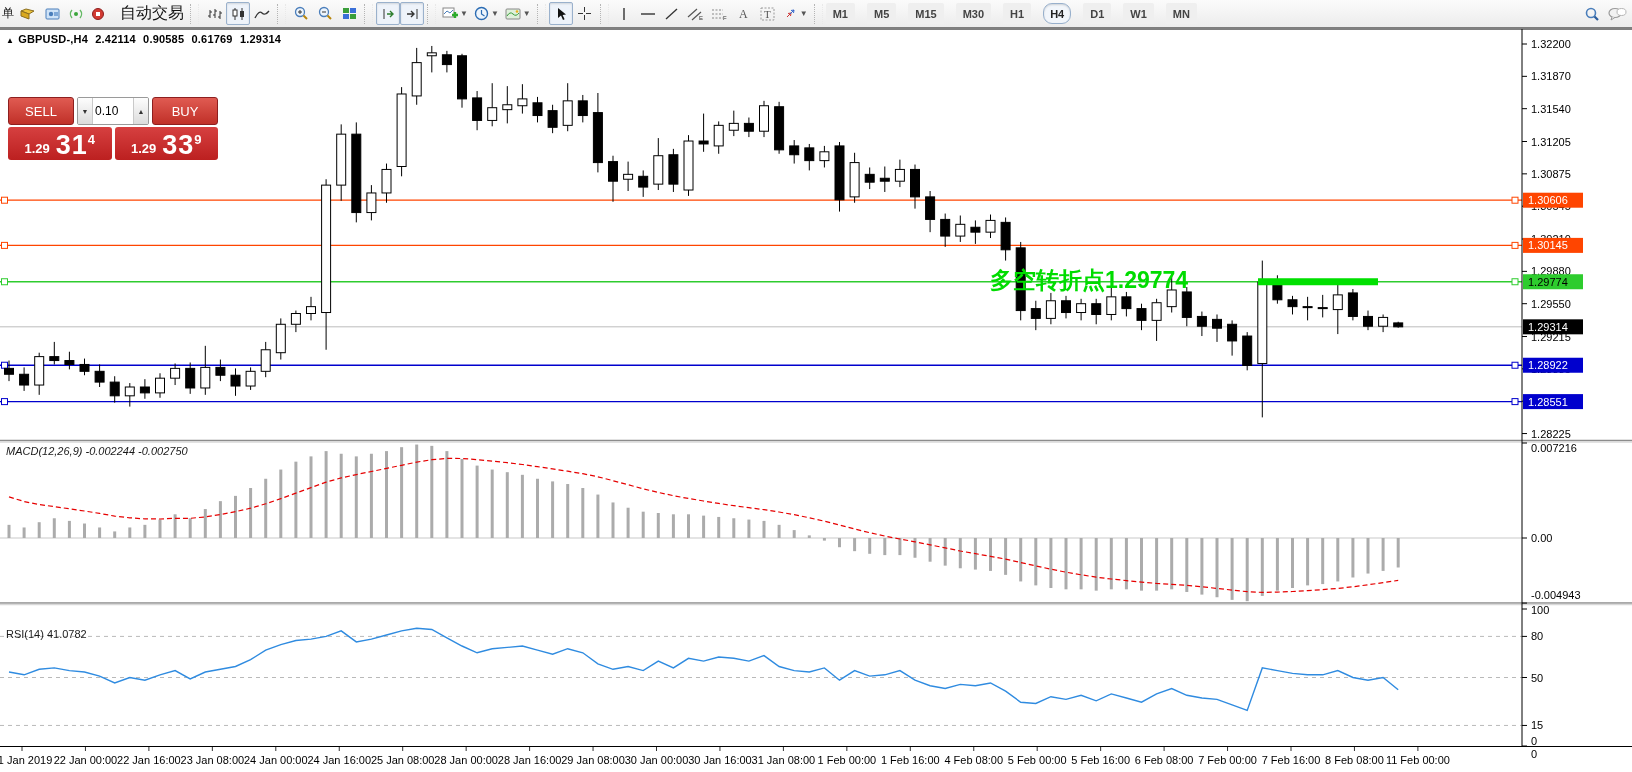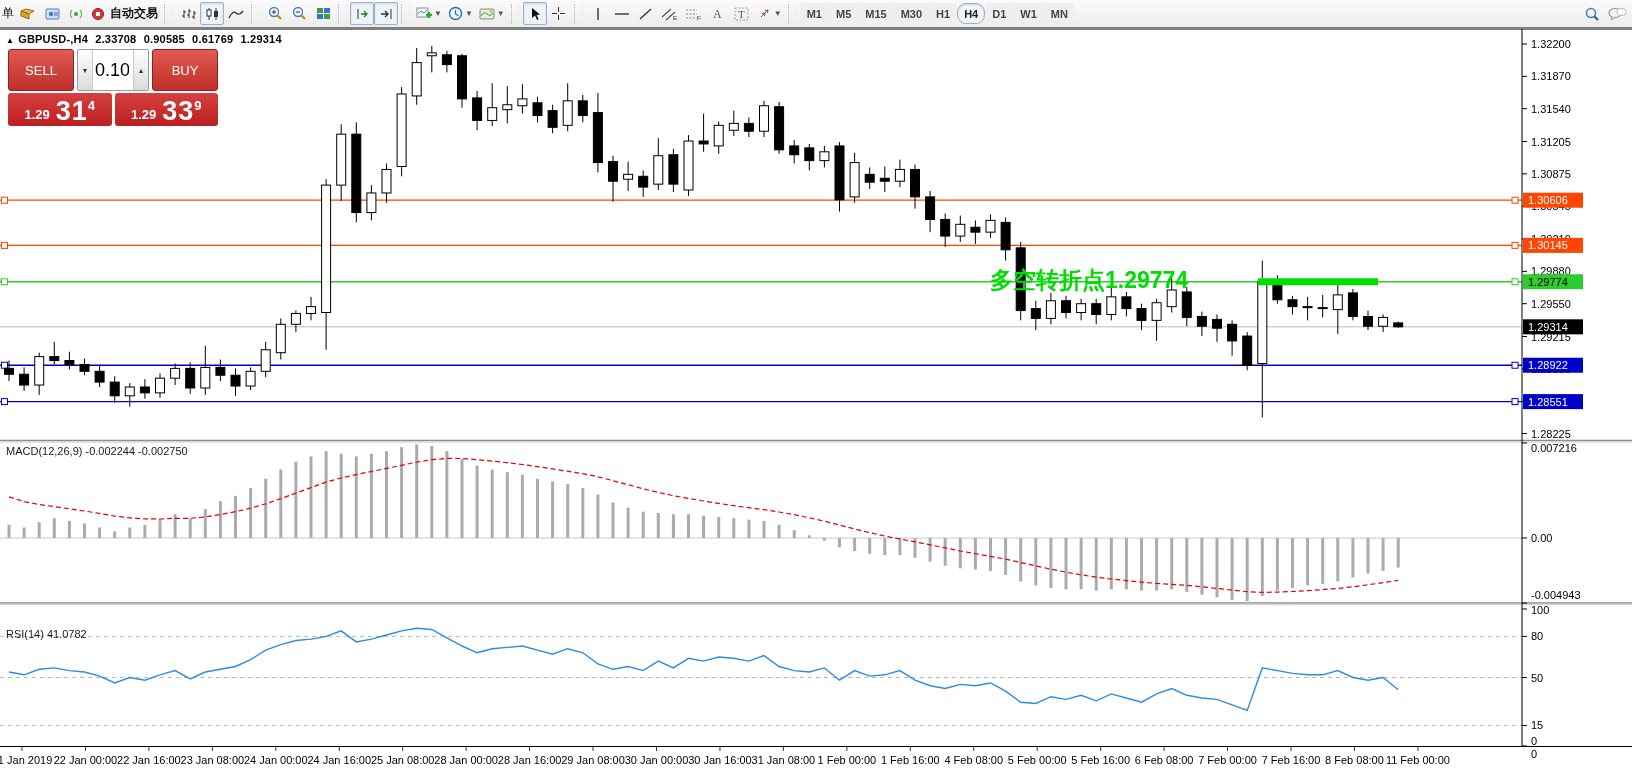--- a/index.html
+++ b/index.html
@@ -6,43 +6,43 @@
   body{width:1632px;height:772px;overflow:hidden;font-family:"Liberation Sans",sans-serif;position:relative;}
   
   .toolbar{position:absolute;left:0;top:0;width:1632px;height:28px;background:linear-gradient(#fbfbfb,#ececec);
     border-bottom:1px solid #7e7e7e;display:flex;align-items:center;padding:0 2px;box-sizing:border-box;}
   .tgrip{width:7px;height:20px;border-left:1px dotted #b5b5b5;border-right:1px dotted #e9e9e9;margin:0 3px;}
   .tbtn{min-width:24px;height:23px;display:flex;align-items:center;justify-content:center;border:1px solid transparent;
     border-radius:2px;background:transparent;padding:0 2px;cursor:default;}
   .tbtn.pressed{background:#eef3fa;border-color:#9ab1cc;box-shadow:inset 0 1px 2px rgba(0,0,0,.12);}
   .tbtn svg{display:block;}
   .caret{font-size:8px;color:#555;margin-left:2px;}
-  .tlabel{font-size:12px;color:#111;margin-left:5px;white-space:nowrap;font-weight:bold;}
+  .tlabel{font-size:16px;color:#111;margin-left:15px;white-space:nowrap;}
   .trunc{font-size:12px;color:#111;margin-right:2px;}
   .tfbtn{min-width:27px;height:21px;font-size:11px;font-weight:bold;color:#444;display:flex;align-items:center;
     justify-content:center;border:1px solid transparent;border-radius:2px;}
   .tfbtn.pressed{background:#f2f6fb;border-color:#98b0cc;box-shadow:inset 0 1px 2px rgba(0,0,0,.15);color:#222;border-radius:9px;}
   .tb-right{margin-left:auto;display:flex;align-items:center;}
   
   #chart-wrap{position:absolute;left:0;top:28px;width:1632px;height:744px;background:#fff;}
   #chart-svg{position:absolute;left:0;top:0;}
   
   .symbol-bar{position:absolute;left:6px;top:5px;font-size:11px;color:#000;font-weight:bold;letter-spacing:.2px;}
   .symbol-bar .tri{font-size:8px;margin-right:4px;}
   .symbol-bar span{margin-right:4px;}
   
   .trade-panel{position:absolute;left:8px;top:21px;width:210px;}
-  .tp-row{display:flex;height:42px;}
+  .tp-row{display:flex;height:28px;margin-top:48px;}
   .tp-sell,.tp-buy{width:66px;border:1px solid #8d1f1f;border-radius:3px;color:#fff;font-size:13px;
     background:linear-gradient(#e05b52,#c03028);font-family:"Liberation Sans",sans-serif;}
   .tp-spin{flex:1;display:flex;margin:0 3px;border:1px solid #9a9a9a;border-radius:2px;background:#fff;overflow:hidden;}
   .tp-dn,.tp-up{width:15px;border:none;background:linear-gradient(#fdfdfd,#dcdcdc);font-size:7px;color:#333;padding:0;}
   .tp-dn{border-right:1px solid #c9c9c9;}
   .tp-up{border-left:1px solid #c9c9c9;}
-  .tp-val{flex:1;border:none;outline:none;text-align:right;font-size:18px;padding-right:4px;width:30px;color:#000;}
+  .tp-val{flex:1;border:none;outline:none;font-size:12px;padding-right:4px;width:30px;color:#000;}
   .tp-row2{display:flex;margin-top:2px;height:33px;gap:3px;}
   .tp-price{flex:1;background:linear-gradient(#d64040,#bc2020);border-radius:3px;color:#fff;display:flex;
     align-items:flex-end;justify-content:center;padding-bottom:1px;text-align:right;}
   .tp-base{font-size:13px;font-weight:bold;margin-bottom:3px;}
   .tp-big{font-size:27px;font-weight:bold;line-height:27px;letter-spacing:1px;margin-left:6px;}
   .tp-sup{font-size:13px;font-weight:bold;margin-bottom:12px;}
   .ind-label{position:absolute;left:6px;font-size:11px;color:#1a1a1a;}
 </style>
 </head>
 <body>
@@ -269,21 +269,21 @@
         <svg width="15" height="14">
           <path d="M4 10 L8 6 M8 6l-.5 3 M8 6l-3 .5" stroke="#c33" fill="none"></path>
           <path d="M11 3 L7 7" stroke="#36c"></path>
           <path d="M11 3l-3 .5 M11 3l-.5 3" stroke="#36c" fill="none"></path>
         </svg>
       </span>
     <span class="caret">▼</span>
   </button>
 
   <div class="tgrip"></div>
-  <div id="tf-group" style="display:flex;">
+  <div id="tf-group" style="display:flex;gap:12px;">
       <button class="tfbtn">M1</button>
       <button class="tfbtn">M5</button>
       <button class="tfbtn">M15</button>
       <button class="tfbtn">M30</button>
       <button class="tfbtn">H1</button>
       <button class="tfbtn pressed">H4</button>
       <button class="tfbtn">D1</button>
       <button class="tfbtn">W1</button>
       <button class="tfbtn">MN</button>
     </div>
@@ -720,21 +720,21 @@
       <line x1="1291" y1="747" x2="1291" y2="751" stroke="#333"></line>
       <text x="1291" y="764" font-size="11" fill="#000" font-family="Liberation Sans, sans-serif" text-anchor="middle">7 Feb 16:00</text>
       <line x1="1354.45" y1="747" x2="1354.45" y2="751" stroke="#333"></line>
       <text x="1354.45" y="764" font-size="11" fill="#000" font-family="Liberation Sans, sans-serif" text-anchor="middle">8 Feb 08:00</text>
       <line x1="1417.9" y1="747" x2="1417.9" y2="751" stroke="#333"></line>
       <text x="1417.9" y="764" font-size="11" fill="#000" font-family="Liberation Sans, sans-serif" text-anchor="middle">11 Feb 00:00</text>
     </svg>
 
   <div class="symbol-bar">
     <span class="tri">▲</span><span>GBPUSD-,H4</span>
-    <span>2.33708</span>
+    <span>2.42114</span>
     <span>0.90585</span>
     <span>0.61769</span>
     <span>1.29314</span>
   </div>
 
   <div class="trade-panel">
     <div class="tp-row">
       <button class="tp-sell">SELL</button>
       <div class="tp-spin">
         <button class="tp-dn">▼</button>
@@ -750,15 +750,15 @@
           <span class="tp-sup">4</span>
       </div>
       <div class="tp-price">
         <span class="tp-base">1.29</span>
           <span class="tp-big">33</span>
           <span class="tp-sup">9</span>
       </div>
     </div>
   </div>
 
-  <div class="ind-label" style="top:417px;">MACD(12,26,9) -0.002244 -0.002750</div>
+  <div class="ind-label" style="top:417px;font-style:italic;">MACD(12,26,9) -0.002244 -0.002750</div>
   <div class="ind-label" style="top:600px;">RSI(14) 41.0782</div>
 </div>
 
 </body></html>

